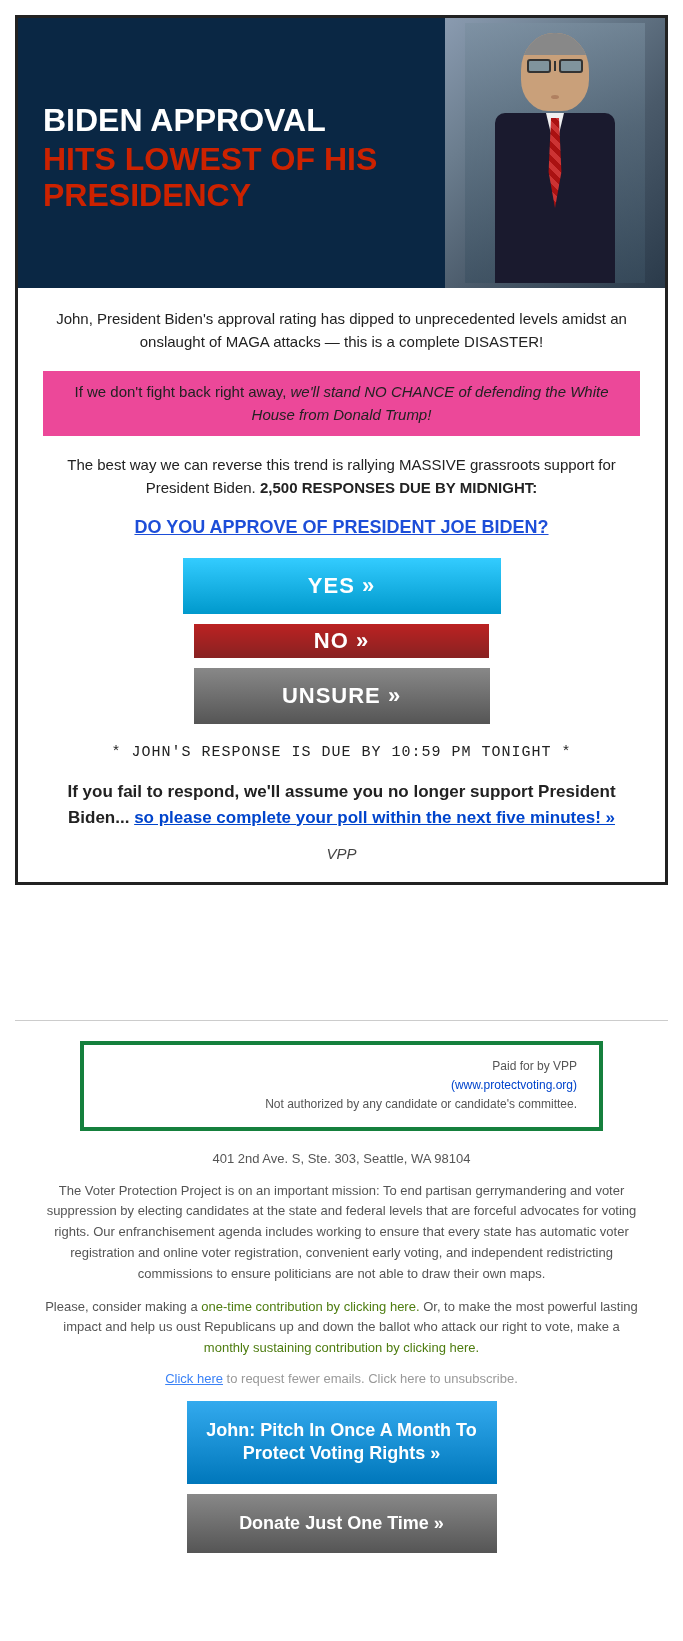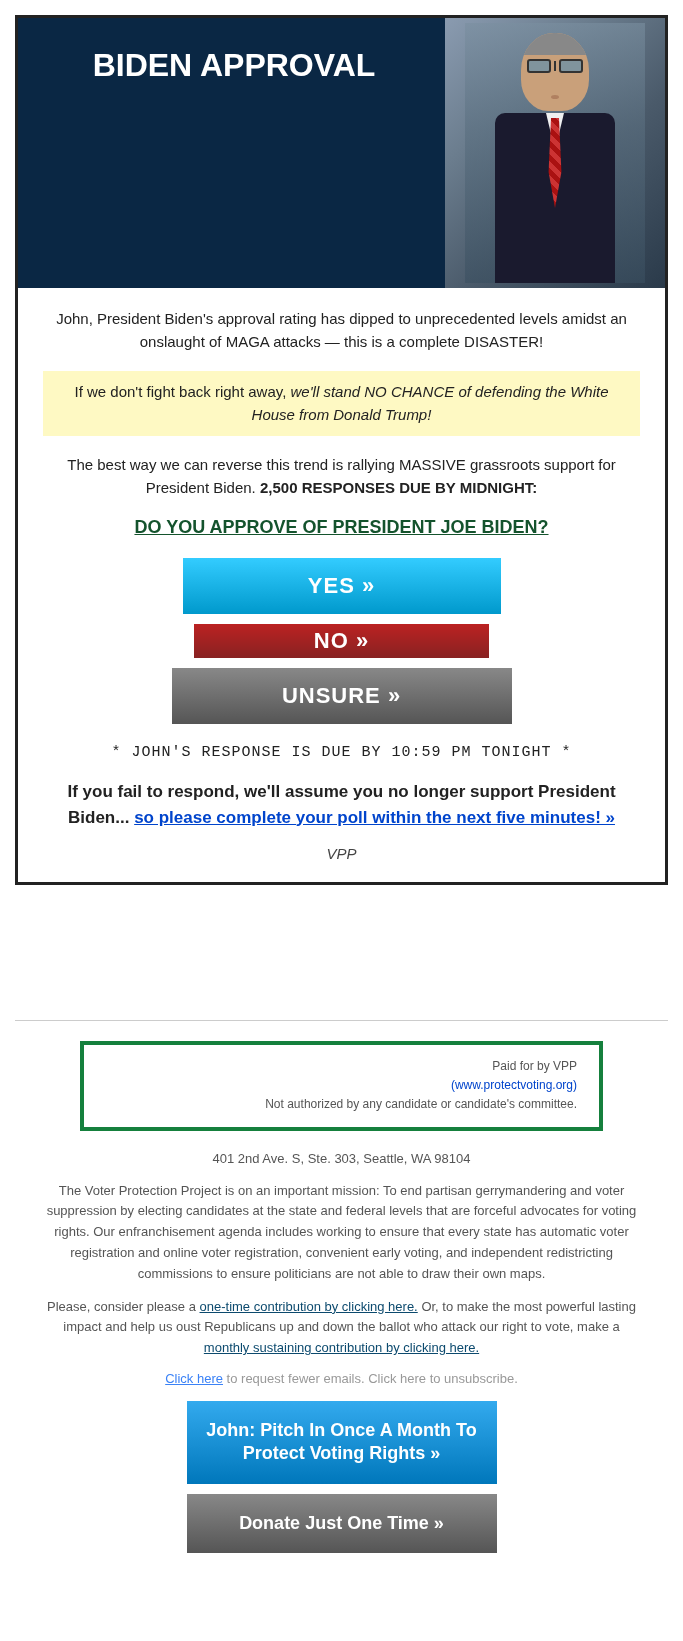--- a/index.html
+++ b/index.html
@@ -27,20 +27,21 @@
       display: flex;
       align-items: stretch;
       position: relative;
       overflow: hidden;
     }
 
     .hero-text-side {
       flex: 1;
       padding: 30px 20px 20px 25px;
       display: flex;
+      flex-direction: column;
       justify-content: center;
     }
 
     .hero-title-white {
       color: #ffffff;
       font-size: 32px;
       font-weight: 900;
       line-height: 1.1;
       text-transform: uppercase;
       margin-bottom: 4px;
@@ -77,21 +78,21 @@
 
     .intro-text {
       font-size: 15px;
       color: #222;
       line-height: 1.5;
       margin-bottom: 18px;
       text-align: center;
     }
 
     .highlight-box {
-      background: #fef9c3;
+      background: #ec4899;
       border: none;
       padding: 10px 15px;
       margin-bottom: 18px;
       font-size: 15px;
       line-height: 1.5;
       color: #222;
     }
 
     .highlight-box em {
       font-style: italic;
@@ -104,21 +105,21 @@
       line-height: 1.5;
       margin-bottom: 18px;
       text-align: center;
     }
 
     .body-text strong {
       font-weight: 900;
     }
 
     .question-link {
-      color: #14532d;
+      color: #1d4ed8;
       font-size: 18px;
       font-weight: bold;
       text-decoration: underline;
       display: block;
       margin-bottom: 20px;
       cursor: pointer;
     }
 
     .btn-yes {
       display: block;
@@ -147,21 +148,21 @@
       text-align: center;
       padding: 4px 10px;
       border: none;
       cursor: pointer;
       letter-spacing: 1px;
       text-transform: uppercase;
     }
 
     .btn-unsure {
       display: block;
-      width: 340px;
+      width: 296px;
       margin: 0 auto 20px auto;
       background: linear-gradient(to bottom, #888888, #555555);
       color: #ffffff;
       font-size: 22px;
       font-weight: 900;
       text-align: center;
       padding: 15px 10px;
       border: none;
       cursor: pointer;
       letter-spacing: 1px;
@@ -241,22 +242,21 @@
 
     .footer-contribute {
       text-align: center;
       font-size: 13px;
       color: #555;
       margin: 12px 40px;
       line-height: 1.6;
     }
 
     .footer-contribute a {
-      color: #0c4a6e;
-      text-decoration: underline;
+      color: #4d7c0f;
     }
 
     .footer-unsubscribe {
       text-align: center;
       font-size: 13px;
       color: #999;
       margin: 12px 40px;
     }
 
     .footer-unsubscribe a {
@@ -296,20 +296,21 @@
   </style>
 </head>
 <body>
 
 <div class="outer-wrapper">
   <div class="main-border">
 
     <div class="hero-image">
       <div class="hero-text-side">
         <div class="hero-title-white">BIDEN APPROVAL</div>
+        <div class="hero-title-red">HITS LOWEST OF HIS PRESIDENCY</div>
       </div>
       <div class="hero-photo">
         <div class="hero-photo-inner">
 
           <div style="position:relative; bottom:0; width:180px; height:260px; display:flex; flex-direction:column; align-items:center; justify-content:flex-end;">
 
             <div style="position:absolute; top:0; left:0; width:100%; height:100%; background: linear-gradient(to bottom, #7a8fa0 0%, #5a6f80 40%, #3a4f60 100%); opacity:0.6;"></div>
 
             <div style="position:relative; z-index:2; margin-bottom:2px;">
               <div style="width:68px; height:78px; background:#c9a07a; border-radius:48% 48% 40% 40%; margin:0 auto; position:relative; overflow:hidden;">
@@ -380,21 +381,21 @@
     <a>(www.protectvoting.org)</a>
   </div>
   <div>Not authorized by any candidate or candidate's committee.</div>
 </div>
 
 <div class="footer-address">401 2nd Ave. S, Ste. 303, Seattle, WA 98104</div>
 
 <div class="footer-mission">The Voter Protection Project is on an important mission: To end partisan gerrymandering and voter suppression by electing candidates at the state and federal levels that are forceful advocates for voting rights. Our enfranchisement agenda includes working to ensure that every state has automatic voter registration and online voter registration, convenient early voting, and independent redistricting commissions to ensure politicians are not able to draw their own maps.</div>
 
 <div class="footer-contribute">
-  <span>Please, consider please a</span>
+  <span>Please, consider making a</span>
   <a>one-time contribution by clicking here.</a>
   <span> Or, to make the most powerful lasting impact and help us oust Republicans up and down the ballot who attack our right to vote, make a</span>
   <a>monthly sustaining contribution by clicking here.</a>
 </div>
 
 <div class="footer-unsubscribe">
   <a>Click here</a>
   <span> to request fewer emails. Click here to unsubscribe.</span>
 </div>
 

